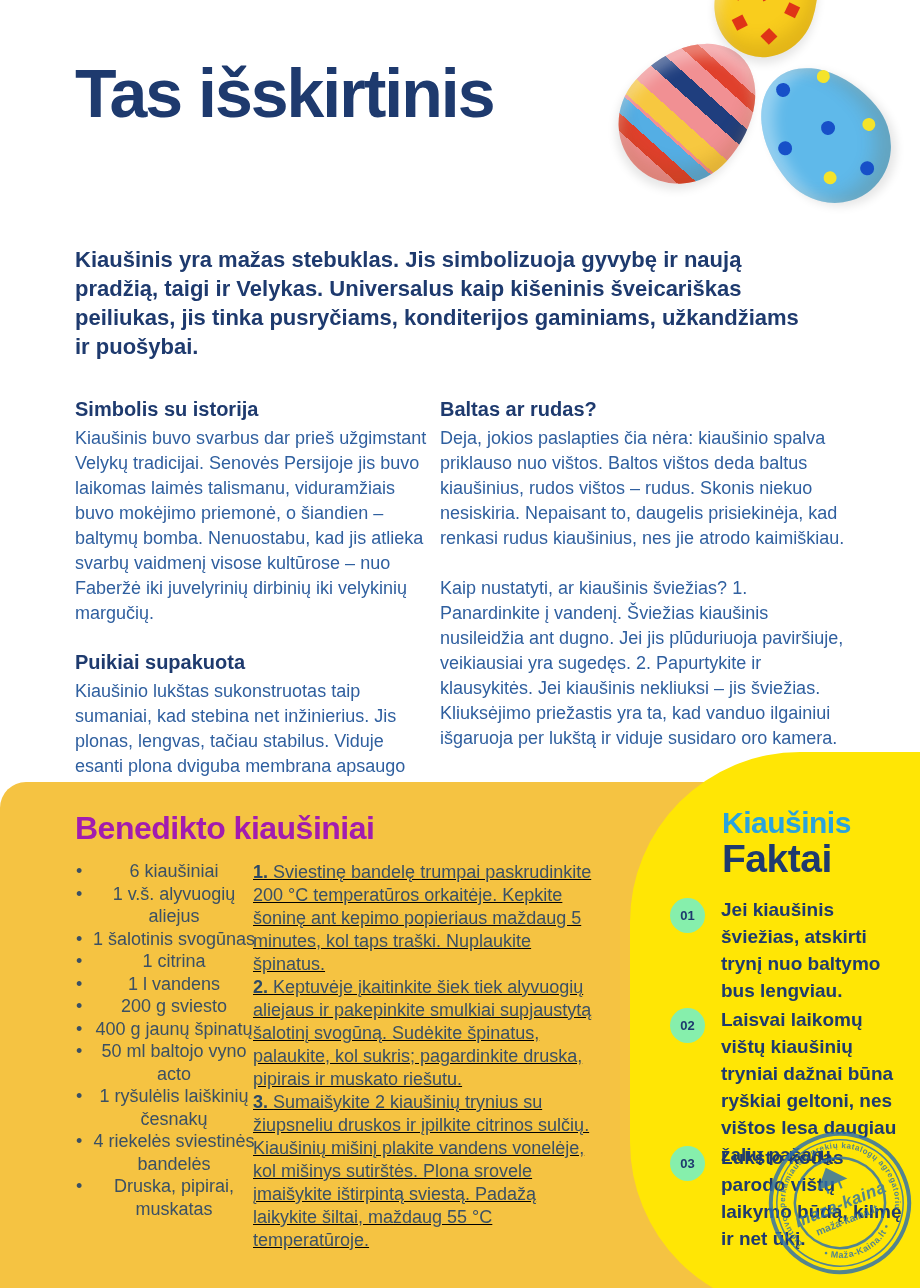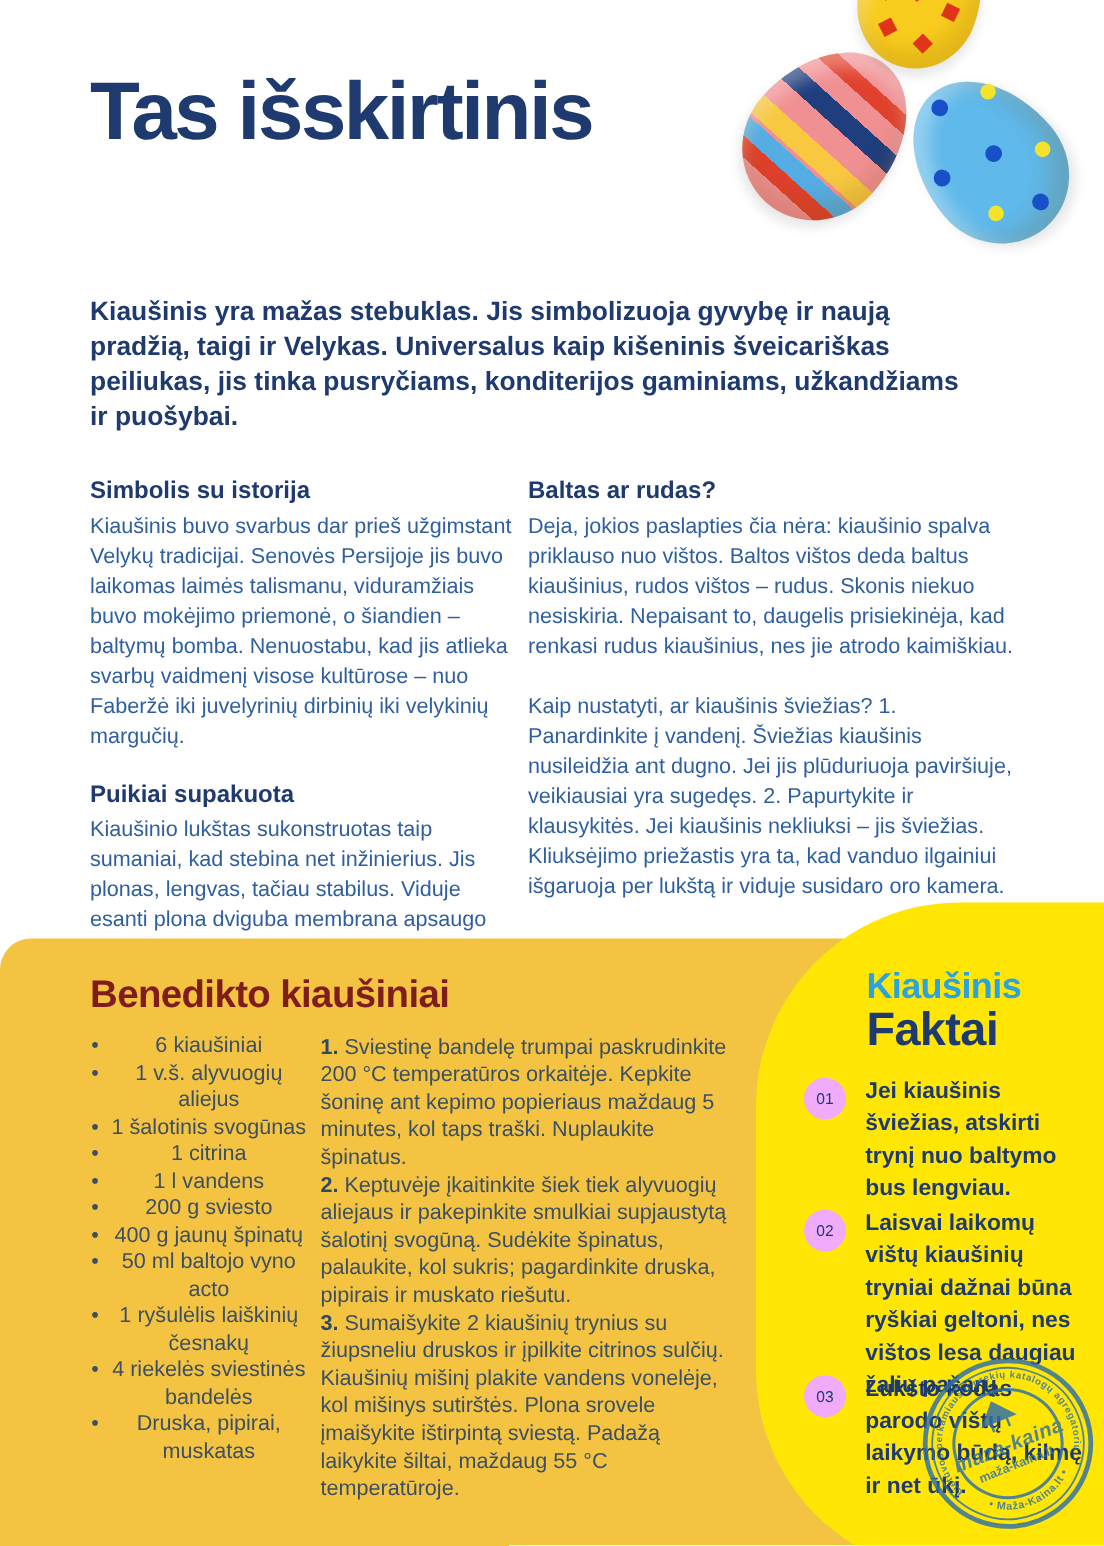--- a/index.html
+++ b/index.html
@@ -31,36 +31,36 @@
   
   .cols{position:absolute;left:75px;top:398px;display:flex;justify-content:center;}
   .col-left{width:357px;margin-right:8px;}
   .col-right{width:406px;}
   .art h3{margin:0 0 5px 0;font-size:20px;font-weight:800;color:#1e3a6e;}
   .art p{margin:0 0 25px 0;font-size:18px;line-height:25px;color:#2f5f9f;}
   
   .band{position:absolute;left:0;top:782px;width:920px;height:506px;background:#f5c342;border-top-left-radius:26px;}
   .blob{position:absolute;left:630px;top:752px;width:370px;height:560px;background:#ffe605;border-radius:170px 0 0 170px;}
   
-  .recipe-title{position:absolute;left:75px;top:810px;margin:0;font-size:32px;font-weight:800;letter-spacing:-0.5px;color:#7f1d1d;}
+  .recipe-title{position:absolute;left:75px;top:810px;margin:0;font-size:32px;font-weight:800;letter-spacing:-0.5px;color:#a21caf;}
   .ingredients{position:absolute;left:75px;top:860px;width:182px;margin:0;padding:0;list-style:none;}
   .ingredients li{position:relative;padding-left:16px;font-size:18px;line-height:22.5px;color:#3b5064;margin-bottom:0;text-align:center;}
   .ingredients li::before{content:"•";position:absolute;left:1px;color:#3b5064;}
-  .steps{position:absolute;left:267px;top:861px;width:352px;}
+  .steps{position:absolute;left:253px;top:861px;width:352px;text-decoration:underline;}
   .steps p{margin:0;font-size:18px;line-height:23px;color:#3b5064;}
   .steps b{font-weight:800;color:#2c4966;}
   
   .facts-title{position:absolute;left:722px;top:806px;margin:0;}
   .facts-title .f1{display:block;font-size:30px;line-height:33px;font-weight:800;color:#2aa3de;letter-spacing:-0.5px;}
   .facts-title .f2{display:block;font-size:39px;line-height:40px;font-weight:800;color:#1e3a6e;letter-spacing:-0.5px;}
   .fact{position:absolute;left:670px;display:flex;width:242px;}
   .fact.n1{top:896px;} .fact.n2{top:1006px;} .fact.n3{top:1144px;}
-  .fact-circle{flex:0 0 35px;width:35px;height:35px;border-radius:50%;background:#f0abfc;
+  .fact-circle{flex:0 0 35px;width:35px;height:35px;border-radius:50%;background:#86efac;
                display:flex;align-items:center;justify-content:center;
-               font-size:13px;font-weight:400;color:#1e3a6e;margin-top:2px;}
+               font-size:13px;font-weight:700;color:#1e3a6e;margin-top:2px;}
   .fact-text{margin:0 0 0 16px;width:188px;font-size:19px;line-height:27px;font-weight:700;color:#1e3a6e;}
   
   .stamp{position:absolute;left:752px;top:1115px;opacity:.82;}
 </style>
 </head>
 <body>
 
 <div class="page">
 
   <h1 class="headline">

